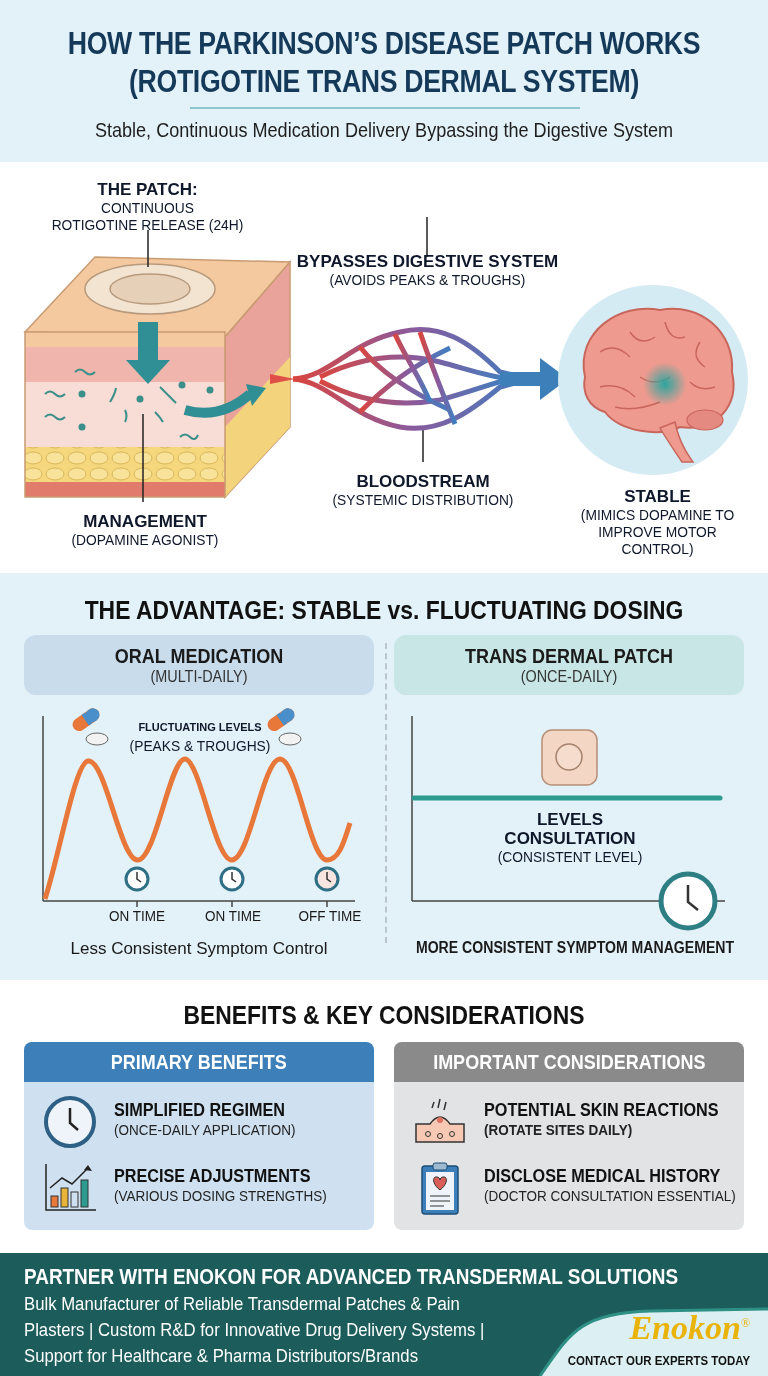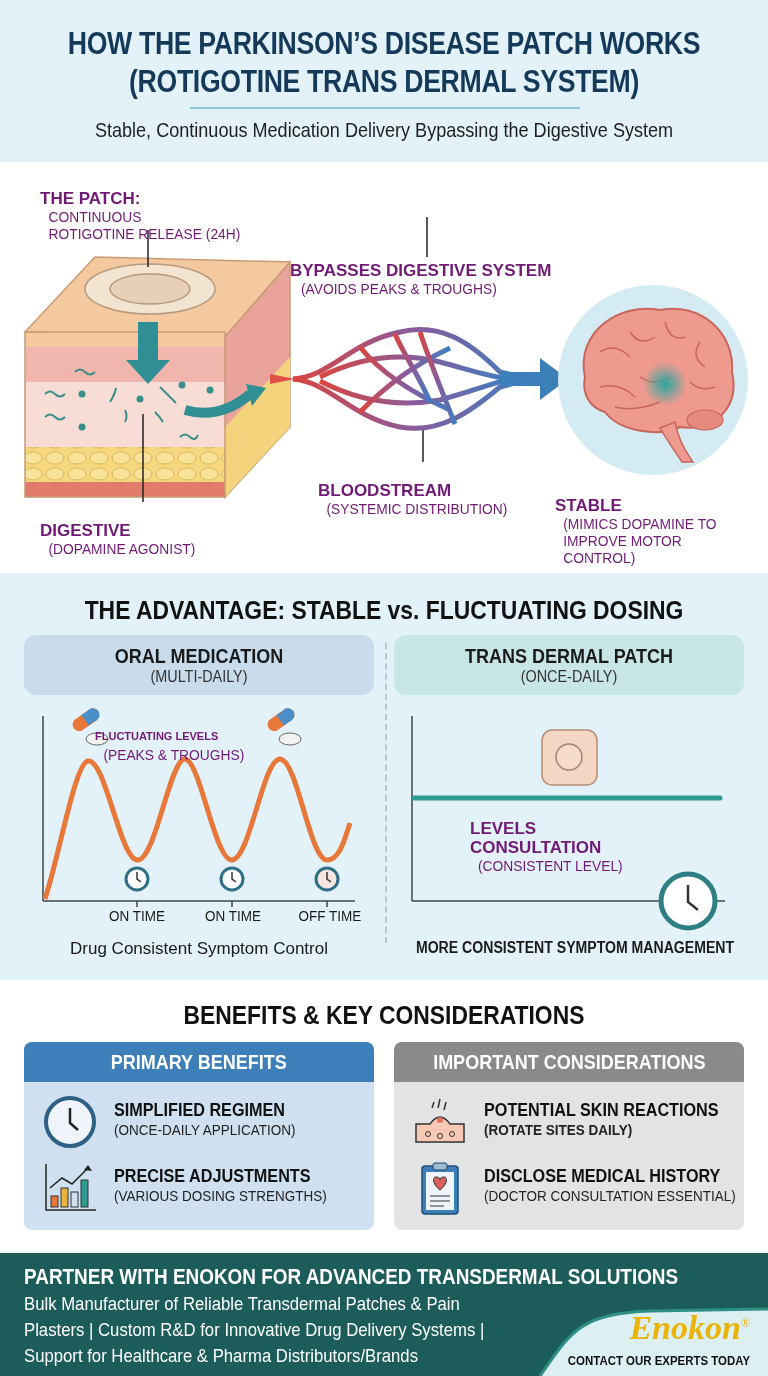--- a/index.html
+++ b/index.html
@@ -8,21 +8,21 @@
 
   
   .hdr { position: absolute; left: 0; top: 0; width: 768px; height: 162px; background: #e3f1f8; text-align: center; }
   .hdr .t1 { position: absolute; top: 26px; width: 100%; font-size: 31px; font-weight: bold; color: #153a59; letter-spacing: -0.4px; transform: scaleX(0.86); }
   .hdr .t2 { position: absolute; top: 64px; width: 100%; font-size: 31px; font-weight: bold; color: #153a59; letter-spacing: -0.4px; transform: scaleX(0.86); }
   .hdr .rule { position: absolute; top: 107px; left: 190px; width: 390px; height: 2px; background: #8fc6d3; }
   .hdr .sub { position: absolute; top: 118px; width: 100%; font-size: 21px; color: #1e1e1e; transform: scaleX(0.86); }
 
   
   .ill { position: absolute; left: 0; top: 162px; width: 768px; height: 411px; background: #ffffff; }
-  .lbl { position: absolute; text-align: left; font-size: 15px; line-height: 17px; color: #701a75; margin-top: 9px; }
+  .lbl { position: absolute; text-align: center; font-size: 15px; line-height: 17px; color: #0f172a; }
   .lbl b { display: block; font-size: 17px; line-height: 19px; }
   .lbl span { display: block; transform: scaleX(0.92); }
 
   
   .adv { position: absolute; left: 0; top: 573px; width: 768px; height: 407px; background: #e3f1f8; }
   .adv .title { position: absolute; top: 22px; width: 100%; text-align: center; font-size: 26px; font-weight: bold; transform: scaleX(0.88); color: #111; }
   .phdr { position: absolute; top: 62px; height: 60px; border-radius: 12px; text-align: center; }
   .phdr b { display: block; margin-top: 10px; font-size: 20px; transform: scaleX(0.9); color: #1a1a1a; }
   .phdr span { display: block; font-size: 16px; color: #333; transform: scaleX(0.9); }
   .divider { position: absolute; left: 385px; top: 70px; height: 300px; border-left: 2px dashed #b9c6cf; }
@@ -160,21 +160,21 @@
       <circle cx="665" cy="222" r="22" fill="url(#brainGlow)"></circle>
     </g>
   </svg>
 
   <div class="lbl" style="left:40px;top:18px;width:215px;">
     <b>THE PATCH:</b>
     <span>CONTINUOUS</span>
     <span>ROTIGOTINE RELEASE (24H)</span>
   </div>
   <div class="lbl" style="left:40px;top:350px;width:210px;">
-    <b>DIGESTIVE</b>
+    <b>MANAGEMENT</b>
     <span>(DOPAMINE AGONIST)</span>
   </div>
   <div class="lbl" style="left:290px;top:90px;width:275px;">
     <b>BYPASSES DIGESTIVE SYSTEM</b>
     <span>(AVOIDS PEAKS &amp; TROUGHS)</span>
   </div>
   <div class="lbl" style="left:318px;top:310px;width:210px;">
     <b>BLOODSTREAM</b>
     <span>(SYSTEMIC DISTRIBUTION)</span>
   </div>
@@ -249,21 +249,21 @@
     </g>
   </svg>
 
   <div class="lbl" style="left:95px;top:145px;width:210px;">
     <b style="font-size:11px">FLUCTUATING LEVELS</b>
     <span>(PEAKS &amp; TROUGHS)</span>
   </div>
   <div class="axlbl" style="left:106px;top:334px;">ON TIME</div>
   <div class="axlbl" style="left:202px;top:334px;">ON TIME</div>
   <div class="axlbl" style="left:295px;top:334px;">OFF TIME</div>
-  <div class="caption" style="left:24px;top:366px;width:350px;">Drug Consistent Symptom Control</div>
+  <div class="caption" style="left:24px;top:366px;width:350px;">Less Consistent Symptom Control</div>
 
   <div class="lbl" style="left:470px;top:237px;width:200px;">
     <b>LEVELS</b>
     <b>CONSULTATION</b>
     <span>(CONSISTENT LEVEL)</span>
   </div>
   <div class="caption" style="left:385px;top:366px;width:380px;font-weight:bold;font-size:16px;transform:scaleX(0.88);">MORE CONSISTENT SYMPTOM MANAGEMENT</div>
 </div>
 
 <div class="ben">

